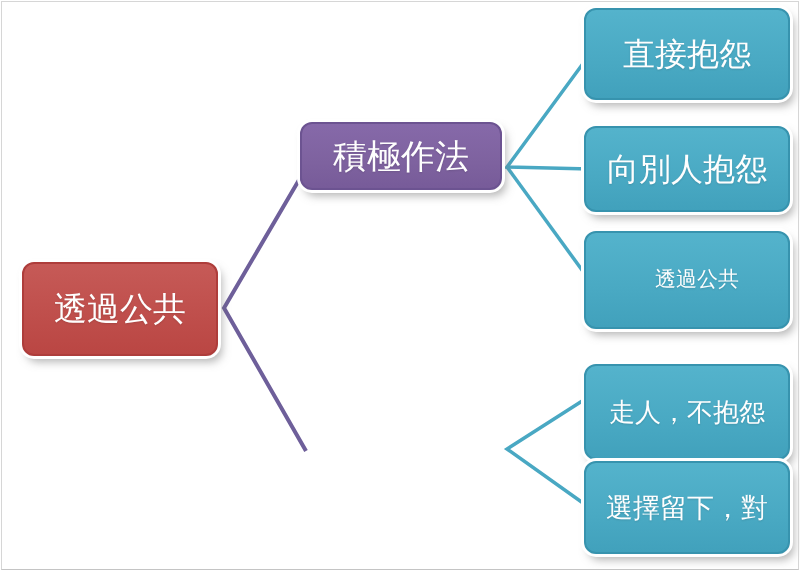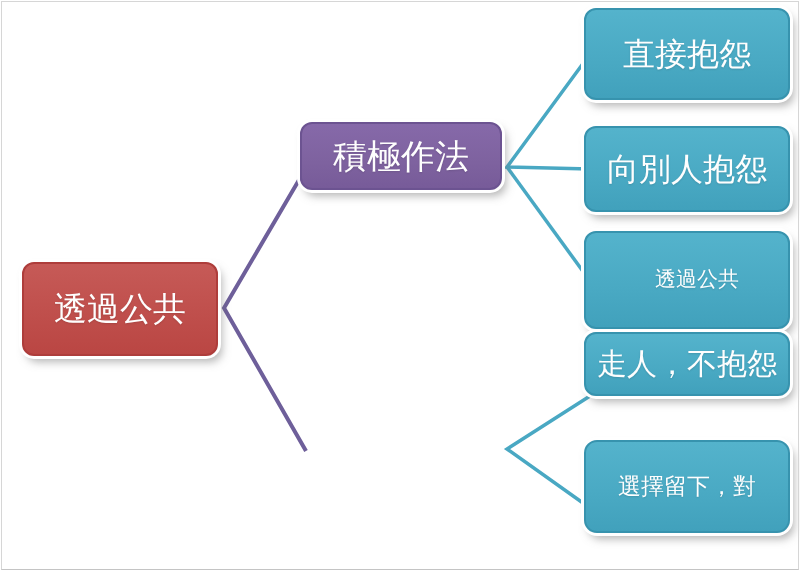--- a/index.html
+++ b/index.html
@@ -59,22 +59,22 @@
     background: linear-gradient(180deg, #54b3cc 0%, #49a9c3 60%, #41a1bc 100%);
     border: 2px solid #3793ae;
   }
 
   #node-root   { left: 22px;  top: 262px; width: 196px; height: 94px; font-size: 33px; }
   #node-b1     { left: 300px; top: 122px; width: 202px; height: 68px; font-size: 34px; }
   #node-b2     { left: 300px; top: 405px; width: 202px; height: 92px; font-size: 34px; }
   #node-l1     { left: 584px; top: 8px;   width: 206px; height: 92px; font-size: 32px; }
   #node-l2     { left: 584px; top: 126px; width: 206px; height: 86px; font-size: 32px; font-family: Liberation Serif, serif; }
   #node-l3     { left: 584px; top: 231px; width: 206px; height: 98px; font-size: 21px; padding-left: 20px; }
-  #node-l4     { left: 584px; top: 332px; width: 206px; height: 64px; font-size: 30px; }
-  #node-l5     { left: 584px; top: 440px; width: 206px; height: 93px; font-size: 23px; border-radius: 13px; }
+  #node-l4     { left: 584px; top: 364px; width: 206px; height: 96px; font-size: 26px; }
+  #node-l5     { left: 584px; top: 461px; width: 206px; height: 93px; font-size: 27px; }
 
   .branch-link { stroke: #6e5f9a; stroke-width: 4; fill: none; }
   .leaf-link   { stroke: #49a8c3; stroke-width: 3.5; fill: none; }
 </style>
 </head>
 <body>
 
 <div class="canvas">
 
   <svg class="connectors" viewBox="0 0 800 571" xmlns="http://www.w3.org/2000/svg">

